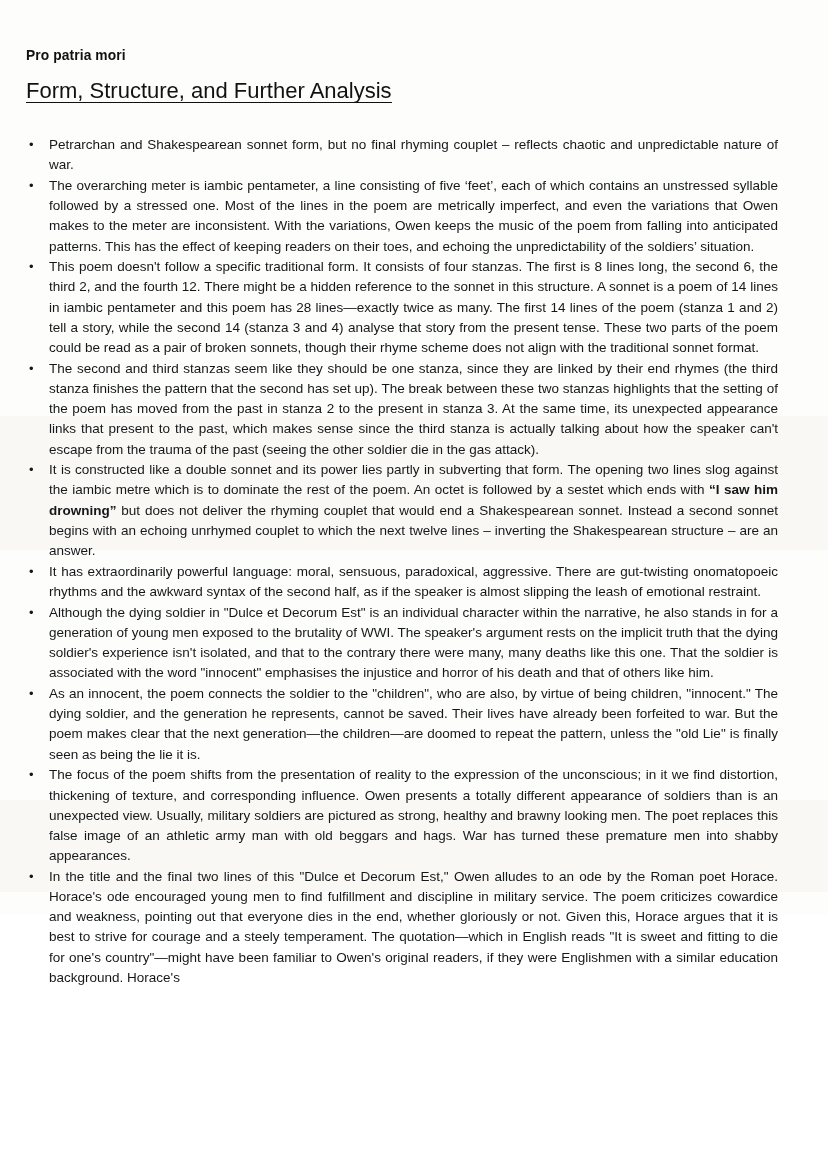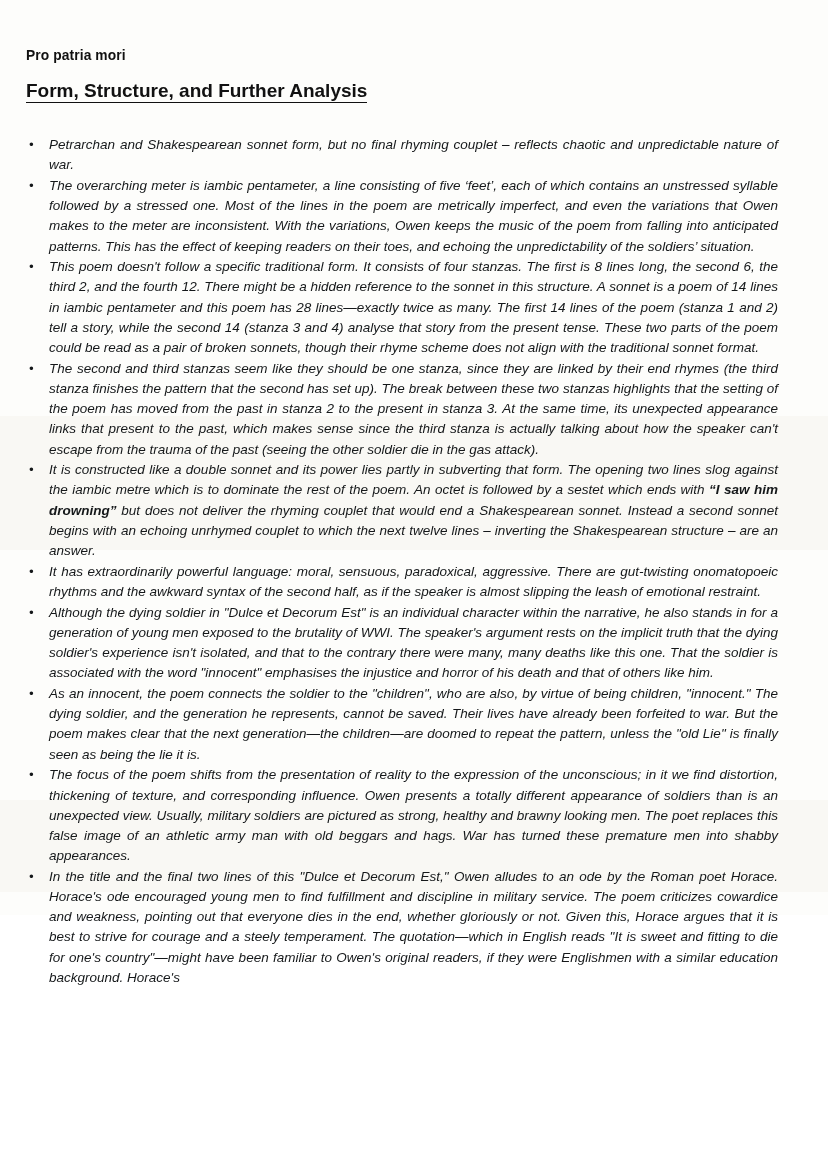--- a/index.html
+++ b/index.html
@@ -23,22 +23,22 @@
   }
   .doc-title {
     font-size: 13.8px;
     font-weight: bold;
     color: #111111;
     line-height: 20px;
     margin: 0 0 15px 0;
     letter-spacing: 0.1px;
   }
   .section-heading {
-    font-size: 19px;
-    font-weight: bold;
+    font-size: 22px;
+    font-weight: normal;
     color: #111111;
     line-height: 20px;
     margin: 0 0 16px 0;
     display: inline-block;
     border-bottom: 1px solid #111111;
     padding-bottom: 1px;
   }
   .heading-row { line-height: 0; margin-bottom: 16px; }
   ul.bullets {
     list-style: none;
@@ -49,21 +49,20 @@
     position: relative;
     padding-left: 23px;
     margin: 0 0 0.5px 0;
     font-size: 13.5px;
     line-height: 20.2px;
     color: #15181a;
     text-align: justify;
     text-justify: inter-word;
     -webkit-hyphens: none;
     hyphens: none;
-    font-style: italic;
   }
   ul.bullets > li::before {
     content: "\2022";
     position: absolute;
     left: 3px;
     top: 0;
     font-size: 13px;
     line-height: 20.2px;
     color: #15181a;
   }

